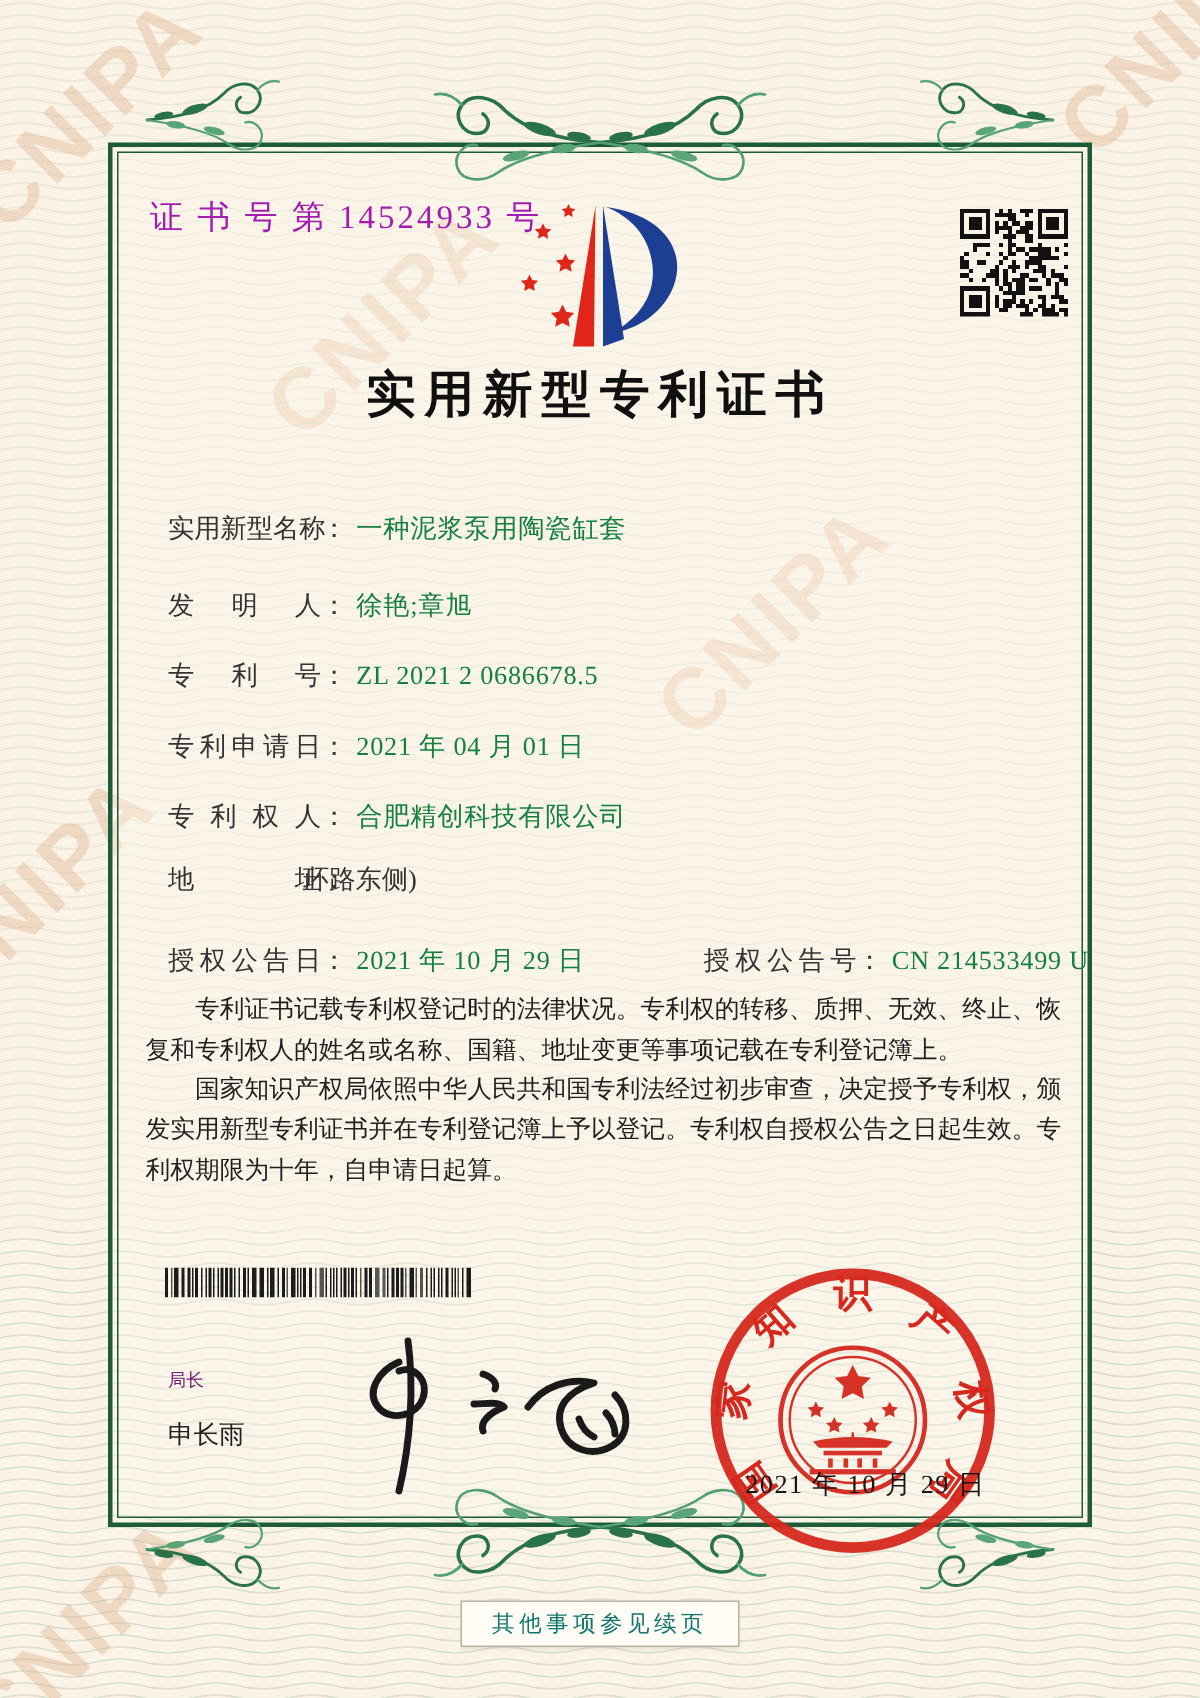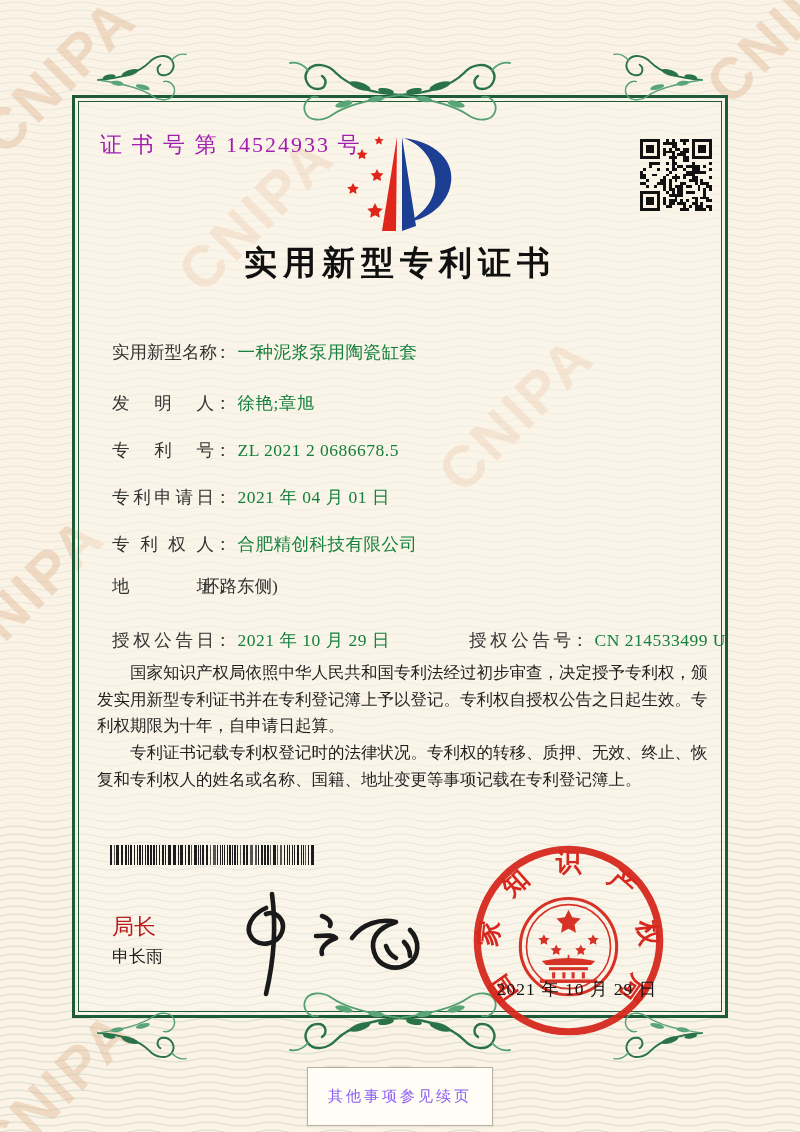--- a/index.html
+++ b/index.html
@@ -24,33 +24,33 @@
          font-weight:bold;letter-spacing:6px;color:#101010;}
   .row{position:absolute;left:112px;font-size:17.5px;color:#333;white-space:nowrap;}
   .f-label{display:inline-flex;justify-content:space-between;width:102px;vertical-align:bottom;color:#333;}
   .colon{margin-right:6px;}
   .f-value{letter-spacing:0.5px;color:#15803d;}
   .addr-lines{position:absolute;left:202px;top:574px;width:452px;font-size:17.5px;color:#333;line-height:1.45;}
   .grant2{position:absolute;left:357px;top:0;}
   .body-text{position:absolute;left:97px;top:660px;width:614px;font-size:16.5px;line-height:1.62;color:#1f1f1f;}
   .body-text p{margin:0;text-indent:2em;}
   .barcode{position:absolute;left:110px;top:845px;}
-  .sig-title{position:absolute;left:112px;top:912px;font-size:22px;
-             font-family:Liberation Sans, sans-serif;color:#b91c1c;}
+  .sig-title{position:absolute;left:112px;top:912px;font-size:12px;
+             font-family:Liberation Sans, sans-serif;color:#701a75;}
   .sig-name{position:absolute;left:112px;top:945px;font-size:17px;
             font-family:Liberation Sans, sans-serif;color:#222;}
   .signature{position:absolute;left:228px;top:872px;}
   .seal{position:absolute;left:466px;top:838px;}
   .seal-date{position:absolute;left:492px;top:977px;width:170px;text-align:center;
              font-size:17.5px;letter-spacing:1px;color:#151515;z-index:6;}
   .page-num{position:absolute;left:0;top:1029px;width:100%;text-align:center;font-size:15px;
             letter-spacing:2px;color:#333;}
   .note-box{position:absolute;left:50%;top:1067px;transform:translateX(-50%);
-            border:1px solid #b8b09f;background:#fffdf6;padding:19px 20px;font-size:15px;
-            letter-spacing:3px;color:#8b5cf6;box-shadow:0 1px 2px rgba(0,0,0,0.08);}
+            border:1px solid #b8b09f;background:#fffdf6;padding:5px 20px;font-size:15px;
+            letter-spacing:3px;color:#0f766e;box-shadow:0 1px 2px rgba(0,0,0,0.08);}
 </style>
 </head>
 <body>
 
 <div class="page">
 
   <svg class="waves" width="800" height="1132">
     <defs>
       <pattern id="wavep" width="64" height="8" patternUnits="userSpaceOnUse">
         <path d="M0,4 q16,-4 32,0 t32,0" fill="none" stroke="#c7d2c2" stroke-width="1"></path>
@@ -381,22 +381,22 @@
             <span>授</span>
             <span>权</span>
             <span>公</span>
             <span>告</span>
             <span>号</span>
           </span><span class="colon">：</span><span class="f-value">CN 214533499 U</span>
       </span>
     </div>
 
     <div class="body-text">
+      <p>专利证书记载专利权登记时的法律状况。专利权的转移、质押、无效、终止、恢复和专利权人的姓名或名称、国籍、地址变更等事项记载在专利登记簿上。</p>
       <p>国家知识产权局依照中华人民共和国专利法经过初步审查，决定授予专利权，颁发实用新型专利证书并在专利登记簿上予以登记。专利权自授权公告之日起生效。专利权期限为十年，自申请日起算。</p>
-      <p>专利证书记载专利权登记时的法律状况。专利权的转移、质押、无效、终止、恢复和专利权人的姓名或名称、国籍、地址变更等事项记载在专利登记簿上。</p>
     </div>
 
     <svg class="barcode" id="barcode-svg" width="212" height="20">
         <rect x="0" y="0" width="2" height="20" fill="#1c1c1c"></rect>
         <rect x="4" y="0" width="1" height="20" fill="#555"></rect>
         <rect x="6" y="0" width="3" height="20" fill="#1c1c1c"></rect>
         <rect x="11" y="0" width="2" height="20" fill="#1c1c1c"></rect>
         <rect x="15" y="0" width="2" height="20" fill="#1c1c1c"></rect>
         <rect x="18" y="0" width="1" height="20" fill="#1c1c1c"></rect>
         <rect x="20" y="0" width="2" height="20" fill="#1c1c1c"></rect>

